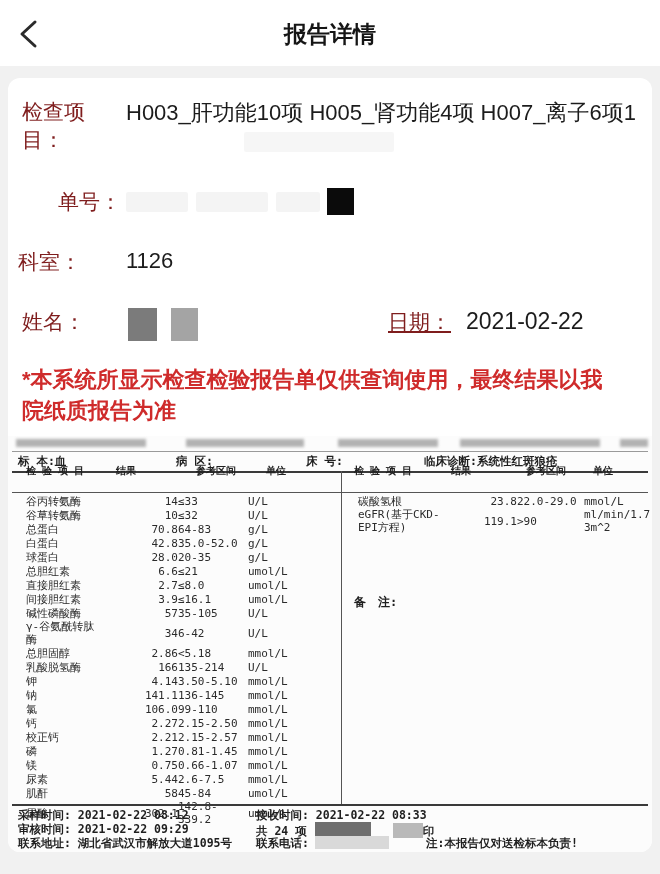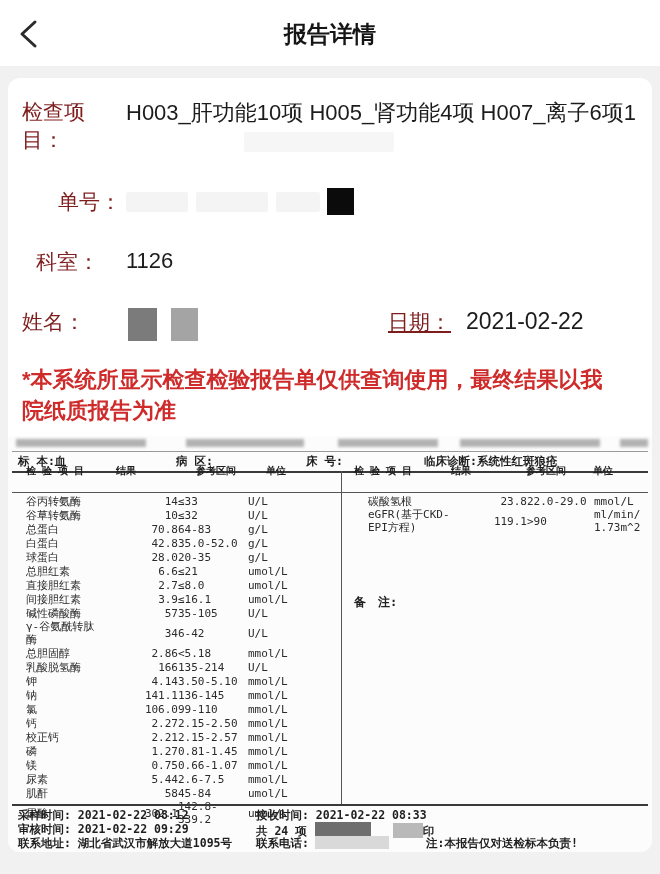--- a/index.html
+++ b/index.html
@@ -17,21 +17,21 @@
   
   .card{position:absolute;left:8px;top:78px;width:644px;height:774px;background:#ffffff;
     border-radius:12px;overflow:hidden;}
   .flabel{position:absolute;color:#7f1d1d;font-size:21px;line-height:28px;}
   .fvalue{position:absolute;color:#1c1c1c;font-size:22px;line-height:30px;}
   .lbl-check{left:14px;top:20px;width:80px;}
   .val-check{left:118px;top:20px;width:516px;}
   .smudge{position:absolute;background:#000;opacity:.045;border-radius:2px;}
   .lbl-order{left:14px;top:110px;margin-left:36px;}
   .black-square{position:absolute;left:319px;top:110px;width:27px;height:27px;background:#0b0b0b;}
-  .lbl-dept{left:28px;top:170px;text-align:center;}
+  .lbl-dept{left:10px;top:170px;text-align:center;}
   .val-dept{left:118px;top:168px;}
   .lbl-name{left:14px;top:230px;}
   .name-block1{position:absolute;left:120px;top:230px;width:29px;height:33px;background:#7b7b7b;}
   .name-block2{position:absolute;left:163px;top:230px;width:27px;height:33px;background:#a4a4a4;}
   .lbl-date{left:380px;top:230px;text-decoration:underline;}
   .val-date{left:458px;top:228px;font-size:23px;}
   .disclaimer{position:absolute;left:14px;top:286px;width:596px;
     color:#cf2b2b;font-size:22px;line-height:31px;font-weight:bold;}
   
   .scan{position:absolute;left:0px;top:358px;width:644px;height:416px;background:#fcfcfc;
@@ -45,21 +45,21 @@
   .vdiv{position:absolute;left:333px;top:35px;width:1px;height:335px;background:#555;}
   .hrow{position:absolute;top:28px;height:15px;font-size:10px;font-weight:bold;color:#1f1f1f;}
   .hcell{position:absolute;top:0;}
   .tbody-left{position:absolute;left:0;top:58px;width:333px;}
   .tbody-right{position:absolute;left:333px;top:58px;width:312px;}
   .trow{display:flex;align-items:center;min-height:14px;font-size:11px;line-height:13px;}
   .trow .ci{padding-left:18px;width:72px;flex:none;}
   .trow .cr{width:80px;flex:none;text-align:right;}
   .trow .cg{width:70px;flex:none;}
   .trow .cu{flex:1;}
-  .rrow .ci{padding-left:27px;width:84px;flex:none;word-break:break-word;}
+  .rrow .ci{padding-left:17px;width:84px;flex:none;word-break:break-word;}
   .rrow .cr{width:75px;flex:none;}
   .rrow .cg{width:67px;flex:none;}
   .rrow .cu{flex:1;word-break:break-all;padding-right:2px;}
   .remark{position:absolute;left:346px;top:158px;font-size:12px;font-weight:bold;color:#1f1f1f;}
   .f1{top:372px;} .f2{top:386px;} .f3{top:400px;}
   .frow{position:absolute;height:14px;font-size:11.5px;font-weight:bold;color:#1f1f1f;white-space:nowrap;}
   .c1{left:10px;} .c2{left:248px;} .c3{left:418px;}
   .stamp-dark{display:inline-block;width:56px;height:17px;background:#6e6e6e;vertical-align:-4px;margin-left:8px;}
   .stamp-light{display:inline-block;width:30px;height:15px;background:#b9b9b9;vertical-align:-3px;margin-left:22px;}
   .phone-redact{display:inline-block;width:74px;height:13px;background:#d9d9d9;vertical-align:-2px;margin-left:6px;}

